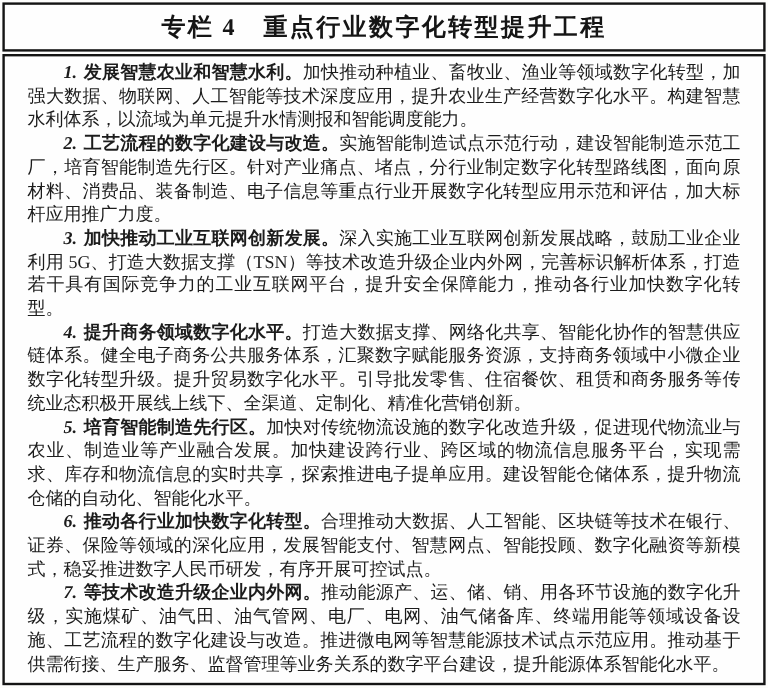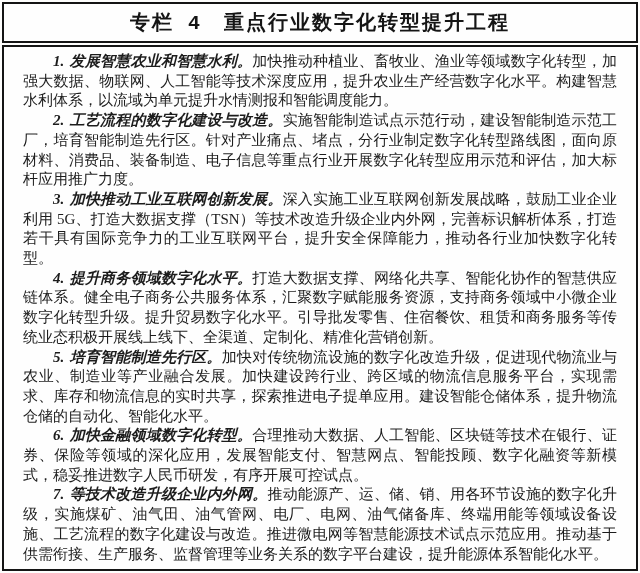--- a/index.html
+++ b/index.html
@@ -22,21 +22,21 @@
     margin: 2px 2px 0 2px;
     height: 41px;
     border: 2px solid #141414;
     background: #fefefe;
     display: flex;
     align-items: center;
     justify-content: center;
   }
   .title-box h1 {
     margin: 0;
-    font-family: Liberation Mono, monospace;
+    font-family: Liberation Serif, serif;
     font-weight: bold;
     font-size: 20px;
     letter-spacing: 2px;
     color: #151515;
     white-space: nowrap;
   }
   .body-box {
     box-sizing: border-box;
     margin: 2px 2px 2px 2px;
     height: 526px;
@@ -54,21 +54,20 @@
     padding: 0;
     text-indent: 2em;
     color: #1c1c1c;
   }
   .para-num {
     font-style: italic;
     font-weight: bold;
     margin-right: 0.35em;
   }
   .para-lead {
-    font-style: italic;
     font-weight: bold;
   }
 </style>
 </head>
 <body>
 
 <div class="page">
 
   <div class="title-box">
     <h1>专栏 4　重点行业数字化转型提升工程</h1>
@@ -79,19 +78,19 @@
     <p><span class="para-num">1.</span><span class="para-lead">发展智慧农业和智慧水利。</span><span>加快推动种植业、畜牧业、渔业等领域数字化转型，加强大数据、物联网、人工智能等技术深度应用，提升农业生产经营数字化水平。构建智慧水利体系，以流域为单元提升水情测报和智能调度能力。</span></p>
 
     <p><span class="para-num">2.</span><span class="para-lead">工艺流程的数字化建设与改造。</span><span>实施智能制造试点示范行动，建设智能制造示范工厂，培育智能制造先行区。针对产业痛点、堵点，分行业制定数字化转型路线图，面向原材料、消费品、装备制造、电子信息等重点行业开展数字化转型应用示范和评估，加大标杆应用推广力度。</span></p>
 
     <p><span class="para-num">3.</span><span class="para-lead">加快推动工业互联网创新发展。</span><span>深入实施工业互联网创新发展战略，鼓励工业企业利用 5G、打造大数据支撑（TSN）等技术改造升级企业内外网，完善标识解析体系，打造若干具有国际竞争力的工业互联网平台，提升安全保障能力，推动各行业加快数字化转型。</span></p>
 
     <p><span class="para-num">4.</span><span class="para-lead">提升商务领域数字化水平。</span><span>打造大数据支撑、网络化共享、智能化协作的智慧供应链体系。健全电子商务公共服务体系，汇聚数字赋能服务资源，支持商务领域中小微企业数字化转型升级。提升贸易数字化水平。引导批发零售、住宿餐饮、租赁和商务服务等传统业态积极开展线上线下、全渠道、定制化、精准化营销创新。</span></p>
 
     <p><span class="para-num">5.</span><span class="para-lead">培育智能制造先行区。</span><span>加快对传统物流设施的数字化改造升级，促进现代物流业与农业、制造业等产业融合发展。加快建设跨行业、跨区域的物流信息服务平台，实现需求、库存和物流信息的实时共享，探索推进电子提单应用。建设智能仓储体系，提升物流仓储的自动化、智能化水平。</span></p>
 
-    <p><span class="para-num">6.</span><span class="para-lead">加快金融领域数字化转型。</span><span>合理推动大数据、人工智能、区块链等技术在银行、证券、保险等领域的深化应用，发展智能支付、智慧网点、智能投顾、数字化融资等新模式，稳妥推进数字人民币研发，有序开展可控试点。</span></p>
+    <p><span class="para-num">6.</span><span class="para-lead">推动各行业加快数字化转型。</span><span>合理推动大数据、人工智能、区块链等技术在银行、证券、保险等领域的深化应用，发展智能支付、智慧网点、智能投顾、数字化融资等新模式，稳妥推进数字人民币研发，有序开展可控试点。</span></p>
 
     <p><span class="para-num">7.</span><span class="para-lead">等技术改造升级企业内外网。</span><span>推动能源产、运、储、销、用各环节设施的数字化升级，实施煤矿、油气田、油气管网、电厂、电网、油气储备库、终端用能等领域设备设施、工艺流程的数字化建设与改造。推进微电网等智慧能源技术试点示范应用。推动基于供需衔接、生产服务、监督管理等业务关系的数字平台建设，提升能源体系智能化水平。</span></p>
 
   </div>
 
 </div>
 
 </body></html>

